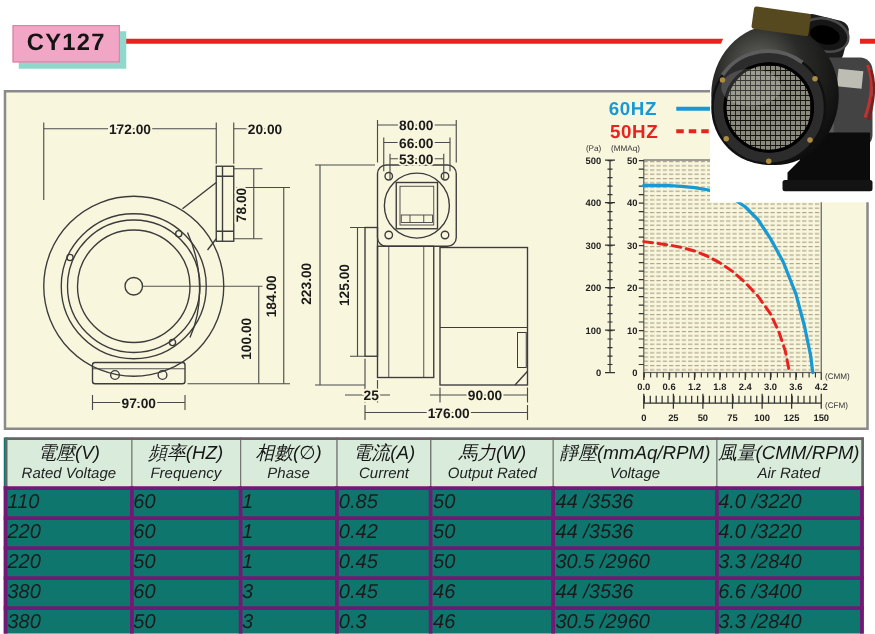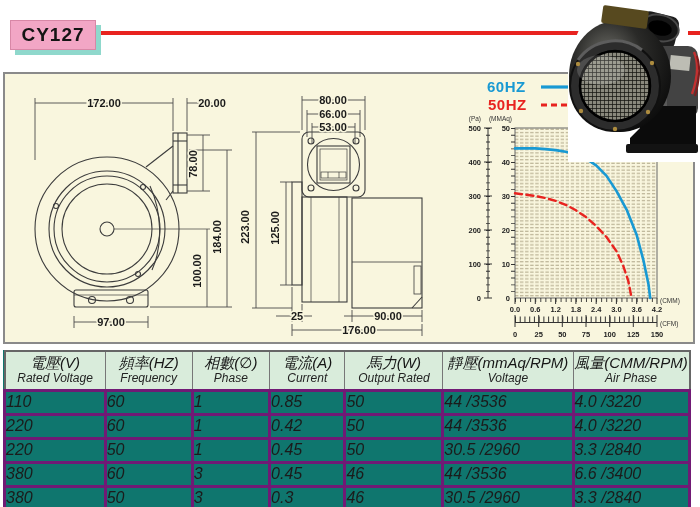--- a/index.html
+++ b/index.html
@@ -333,21 +333,21 @@
         <th>
             <div class="zh">馬力(W)</div>
             <div class="en">Output Rated</div>
           </th>
         <th>
             <div class="zh">靜壓(mmAq/RPM)</div>
             <div class="en">Voltage</div>
           </th>
         <th>
             <div class="zh">風量(CMM/RPM)</div>
-            <div class="en">Air Phase</div>
+            <div class="en">Air Rated</div>
           </th>
       </tr>
     </thead>
     <tbody>
       <tr>
         <td>110</td>
         <td>60</td>
         <td>1</td>
         <td>0.85</td>
         <td>50</td>

